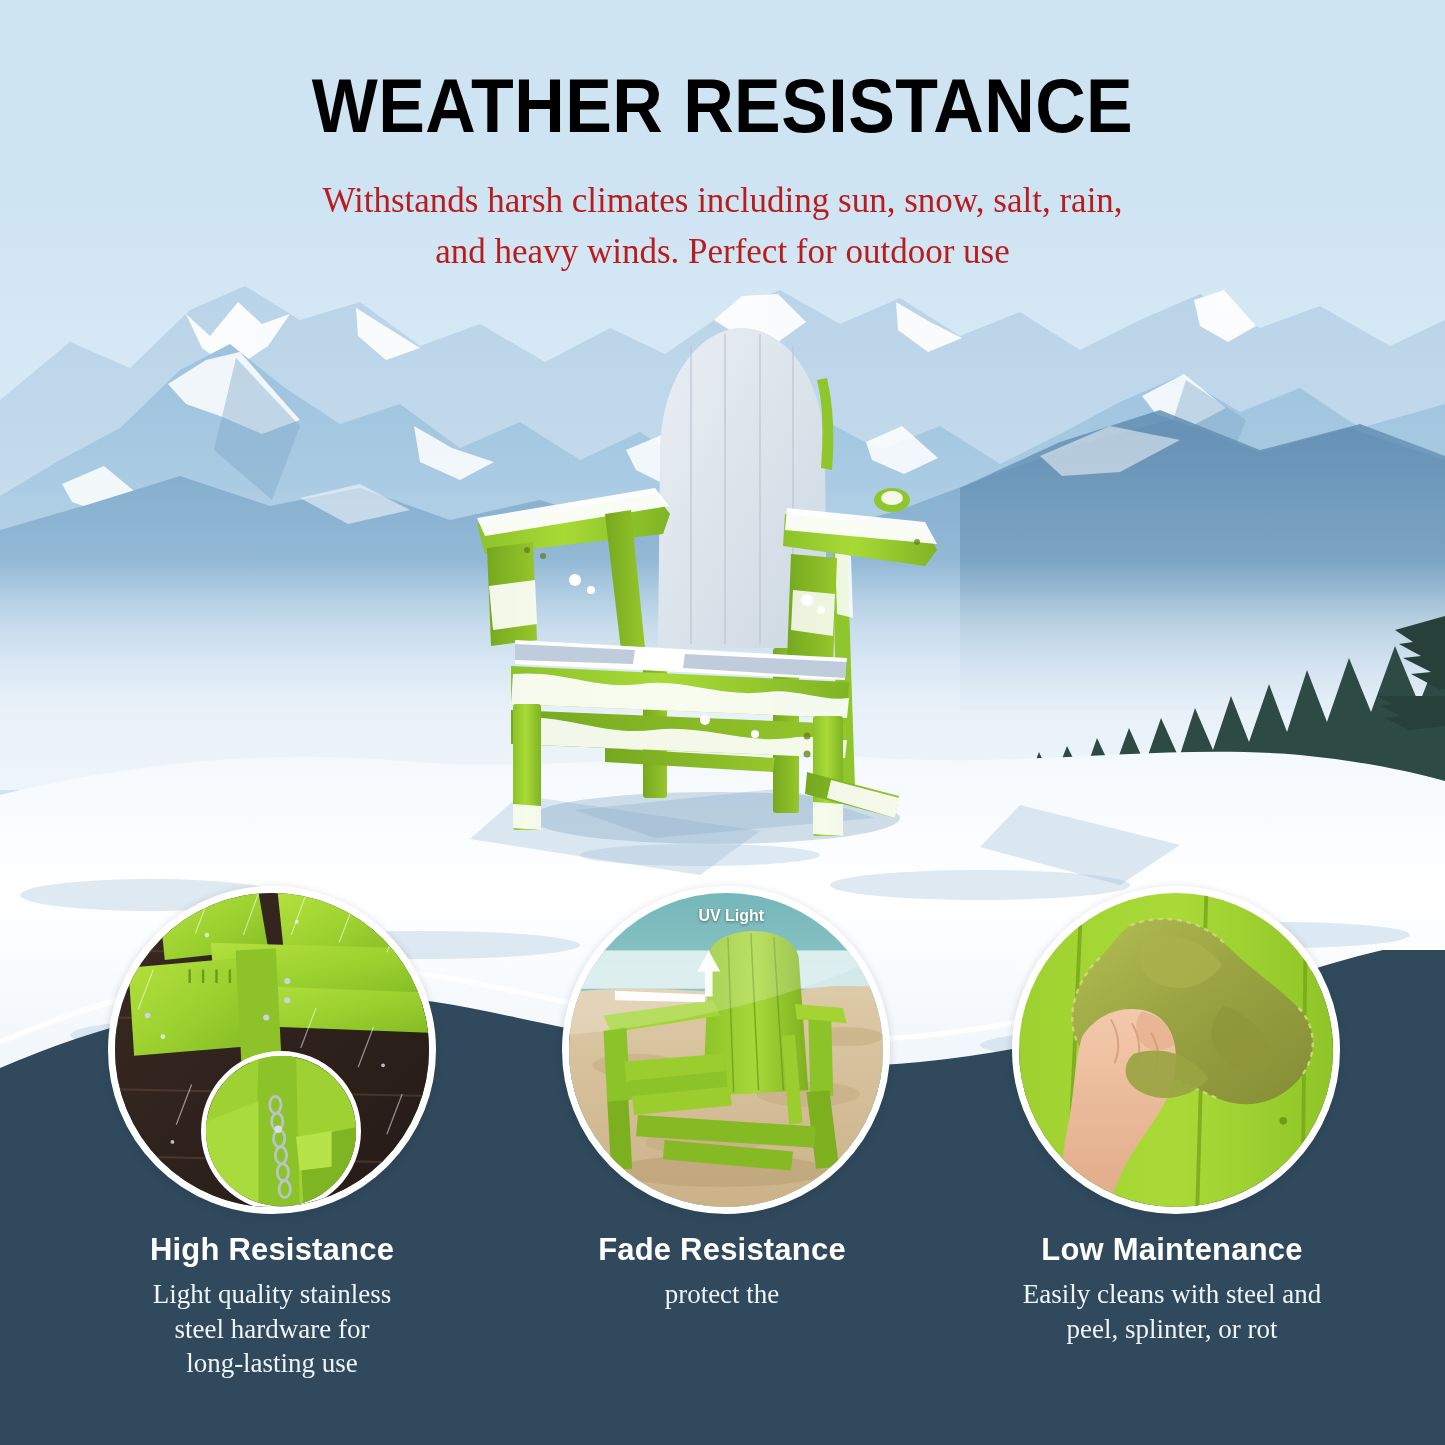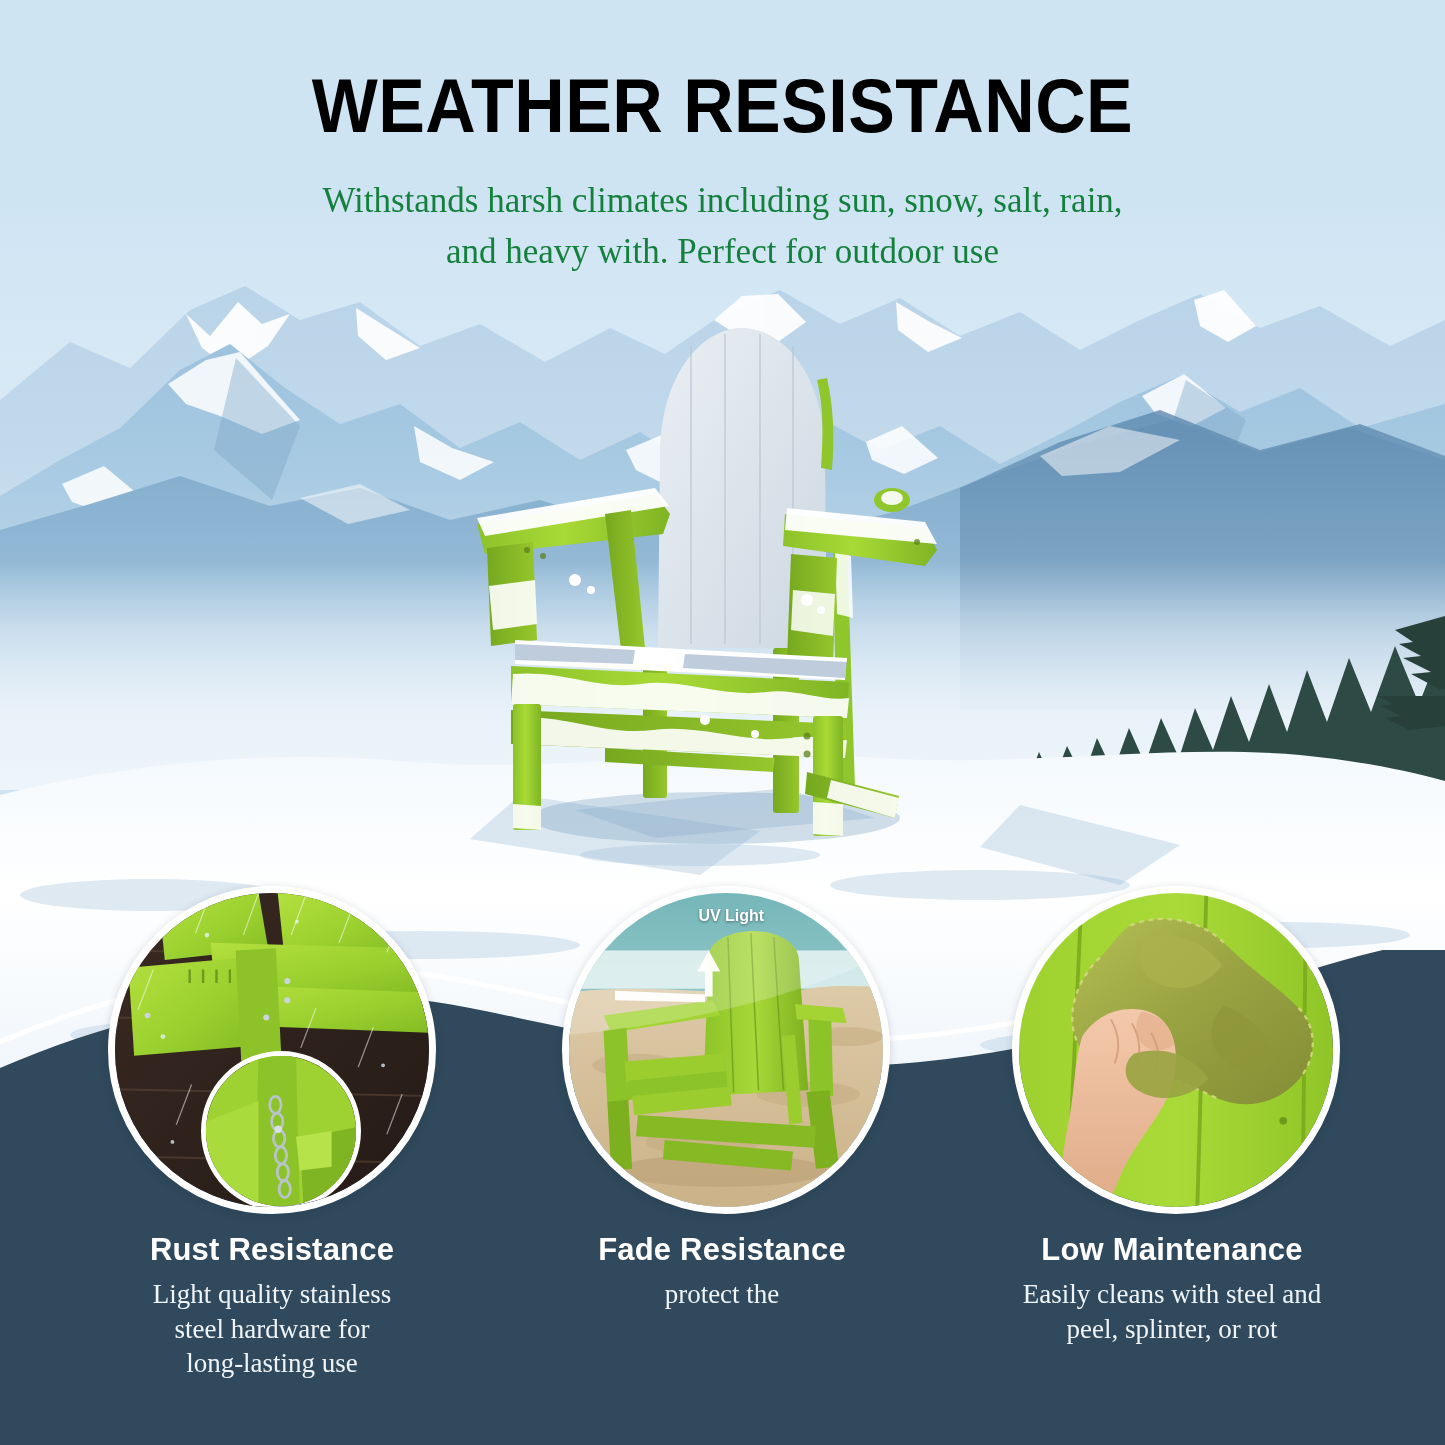--- a/index.html
+++ b/index.html
@@ -51,21 +51,21 @@
     font-weight:700;
     letter-spacing:.5px;
     color:#000;
     transform:scaleX(.92);
   }
   .subhead {
     position:absolute; left:0; top:176px; width:1445px;
     text-align:center;
     font-family:"Liberation Serif", serif;
     font-size:35px; line-height:1.45;
-    color:#15803d;
+    color:#b91c1c;
   }
   .subhead span { display:block; }
 
   
   .circle {
     position:absolute;
     border-radius:50%;
     border:7px solid #ffffff;
     overflow:hidden;
     box-shadow:0 2px 8px rgba(20,40,60,.18);
@@ -317,21 +317,21 @@
   <svg class="darkpanel" viewBox="0 0 1445 495" preserveAspectRatio="none">
     <path fill="#30495c" d="M0,118 C140,58 300,24 470,58 C640,92 760,128 920,112
       C1080,96 1230,44 1330,14 C1380,-1 1420,-8 1445,-12 L1445,495 L0,495 Z"></path>
     <path fill="none" stroke="#ffffff" stroke-width="5" opacity=".95" d="M0,92 C140,32 300,-2 470,32 C640,66 760,102 920,86
       C1080,70 1230,18 1330,-12 C1380,-27 1420,-34 1445,-38"></path>
   </svg>
 
   <div class="headline">WEATHER RESISTANCE</div>
   <div class="subhead">
     <span>Withstands harsh climates including sun, snow, salt, rain,</span>
-    <span>and heavy with. Perfect for outdoor use</span>
+    <span>and heavy winds. Perfect for outdoor use</span>
   </div>
 
   <div class="circle c1">
     <svg class="inner" viewBox="0 0 328 328">
       <defs>
         <linearGradient id="gWood" x1="0" y1="0" x2="1" y2="1">
           <stop offset="0%" stop-color="#3a2a22"></stop>
           <stop offset="100%" stop-color="#241a16"></stop>
         </linearGradient>
         <linearGradient id="gLime1" x1="0" y1="0" x2="1" y2="1">
@@ -531,21 +531,21 @@
       </g>
 
       <path fill="#9aa442" opacity=".92" d="M120,168 C150,158 182,170 198,194
         C178,216 146,220 124,206 C108,196 108,178 120,168 Z"></path>
 
       <circle cx="276" cy="238" r="4" fill="#6f9a1b"></circle>
     </svg>
   </div>
 
   <div class="caption cap1">
-    <div class="cap-title">Rust Resistance</div>
+    <div class="cap-title">High Resistance</div>
     <div class="cap-body">
       <span>Light quality stainless</span>
       <span>steel hardware for</span>
       <span>long-lasting use</span>
     </div>
   </div>
 
   <div class="caption cap2">
     <div class="cap-title">Fade Resistance</div>
     <div class="cap-body">

